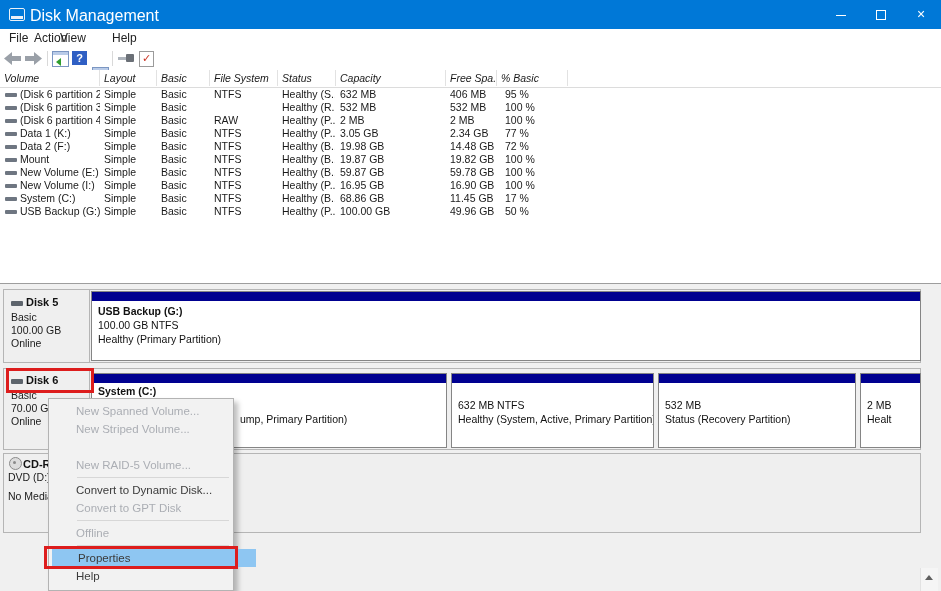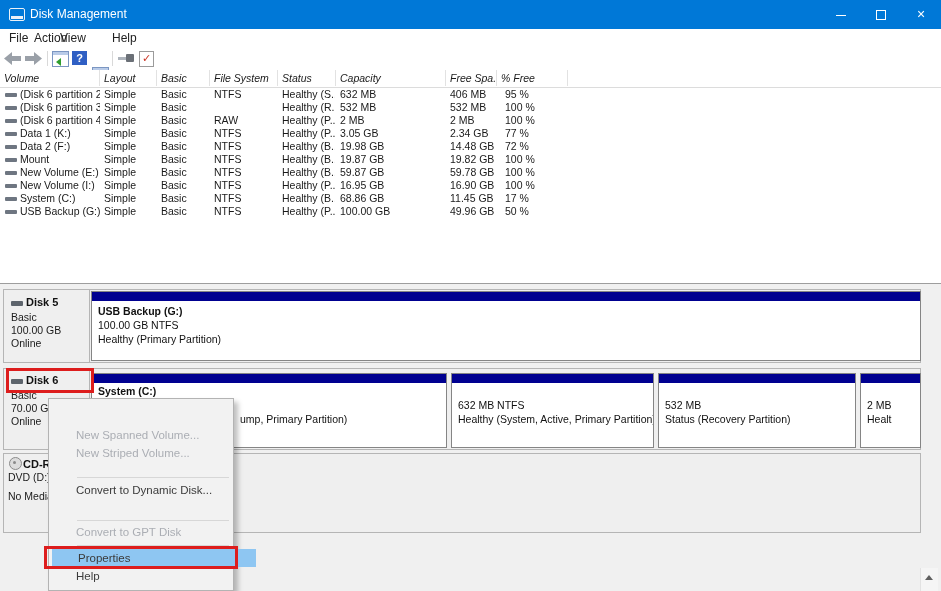--- a/index.html
+++ b/index.html
@@ -2,21 +2,21 @@
 <html><head>
 <meta charset="utf-8">
 <style>
   html,body{margin:0;padding:0;background:#fff;}
   #window{position:relative;width:941px;height:591px;overflow:hidden;
     font-family:"Liberation Sans","DejaVu Sans",sans-serif;background:#f0f0f0;}
   
   .titlebar{position:absolute;left:0;top:0;width:941px;height:29px;background:#0078d7;}
   .title-icon{position:absolute;left:9px;top:8px;width:14px;height:11px;border:1px solid #eaf1f8;border-radius:2px;}
   .title-icon:before{content:"";position:absolute;left:1px;right:1px;bottom:1px;height:3px;background:#eaf1f8;}
-  .title-text{position:absolute;left:30px;top:7px;font-size:12px;color:#fff;white-space:nowrap;}
+  .title-text{position:absolute;left:30px;top:7px;font-size:16px;color:#fff;white-space:nowrap;}
   .winbtn{position:absolute;top:0;width:40px;height:29px;color:#fff;text-align:center;line-height:29px;font-size:14px;}
   .btn-min:before{content:"";position:absolute;left:15px;top:15px;width:10px;height:1px;background:#fff;}
   .btn-max:before{content:"";position:absolute;left:15px;top:10px;width:8px;height:8px;border:1px solid #fff;}
   
   .menubar{position:absolute;left:0;top:29px;width:941px;height:19px;background:#fff;}
   .menubar span{position:absolute;top:2px;font-size:12px;color:#222;}
   
   .toolbar{position:absolute;left:0;top:48px;width:941px;height:22px;background:#fff;border-bottom:1px solid #d4d4d4;}
   .tsep{position:absolute;top:3px;width:1px;height:15px;background:#d9d9d9;}
   .ticon{position:absolute;top:3px;}
@@ -52,21 +52,21 @@
   .pband{position:absolute;left:0;right:0;top:0;height:9px;background:#000090;}
   .pl{position:absolute;font-size:10.5px;color:#111;white-space:nowrap;}
   .plb{font-weight:bold;}
   
   .vscroll{position:absolute;left:923px;top:284px;width:18px;height:307px;background:#f5f5f5;border-left:1px solid #e2e2e2;box-sizing:border-box;}
   .up-arrow{position:absolute;left:4px;top:7px;width:0;height:0;border-style:solid;border-width:0 4px 5px 4px;border-color:transparent transparent #5f5f5f transparent;}
   
   .cmenu{position:absolute;left:48px;top:398px;width:186px;height:193px;background:#f2f2f2;border:1px solid #b3b3b3;box-shadow:4px 4px 5px rgba(0,0,0,0.25);box-sizing:border-box;z-index:50;}
   .mi{position:absolute;left:1px;width:182px;height:18px;line-height:18px;padding-left:26px;font-size:11.5px;white-space:nowrap;overflow:hidden;}
   .mi.on{color:#3b3b3b;}
-  .mi.off{color:#abaeb4;margin-top:24px;}
+  .mi.off{color:#abaeb4;}
   .mi.hl{background:#8ec6f2;left:3px;width:178px;}
   .msep{position:absolute;left:28px;width:152px;height:1px;background:#d7d7d7;}
   
   .redbox{position:absolute;border:3px solid #dd1d1d;z-index:60;}
 </style>
 </head>
 <body>
 
 <div id="window">
 
@@ -123,21 +123,21 @@
 
   <div class="listpane">
     <div class="lheader">
       <div class="hcell" style="left:0;width:100px">Volume</div>
       <div class="hcell" style="left:100px;width:57px">Layout</div>
       <div class="hcell" style="left:157px;width:53px">Basic</div>
       <div class="hcell" style="left:210px;width:68px">File System</div>
       <div class="hcell" style="left:278px;width:58px">Status</div>
       <div class="hcell" style="left:336px;width:110px">Capacity</div>
       <div class="hcell" style="left:446px;width:51px">Free Spa...</div>
-      <div class="hcell" style="left:497px;width:71px">% Free</div>
+      <div class="hcell" style="left:497px;width:71px">% Basic</div>
     </div>
 
     <div class="lrow" style="top:18px">
       <span class="volicon"></span>
       <span class="cell c0">(Disk 6 partition 2)</span>
       <span class="cell c1">Simple</span>
       <span class="cell c2">Basic</span>
       <span class="cell c3">NTFS</span>
       <span class="cell c4">Healthy (S...</span>
       <span class="cell c5">632 MB</span>
@@ -303,20 +303,21 @@
 
     <div class="vscroll" style="left:920px">
       <div class="up-arrow"></div>
 
     </div>
   </div>
 
   <div class="cmenu">
     <div class="mi off" style="top:3px">New Spanned Volume...</div>
     <div class="mi off" style="top:21px">New Striped Volume...</div>
+    <div class="mi off" style="top:57px">New RAID-5 Volume...</div>
     <div class="msep" style="top:78px"></div>
     <div class="mi on" style="top:82px">Convert to Dynamic Disk...</div>
     <div class="mi off" style="top:100px">Convert to GPT Disk</div>
     <div class="msep" style="top:121px"></div>
     <div class="mi off" style="top:125px">Offline</div>
     <div class="msep" style="top:146px"></div>
     <div class="mi on hl" style="top:150px">Properties</div>
     <div class="mi on" style="top:168px">Help</div>
   </div>
 

